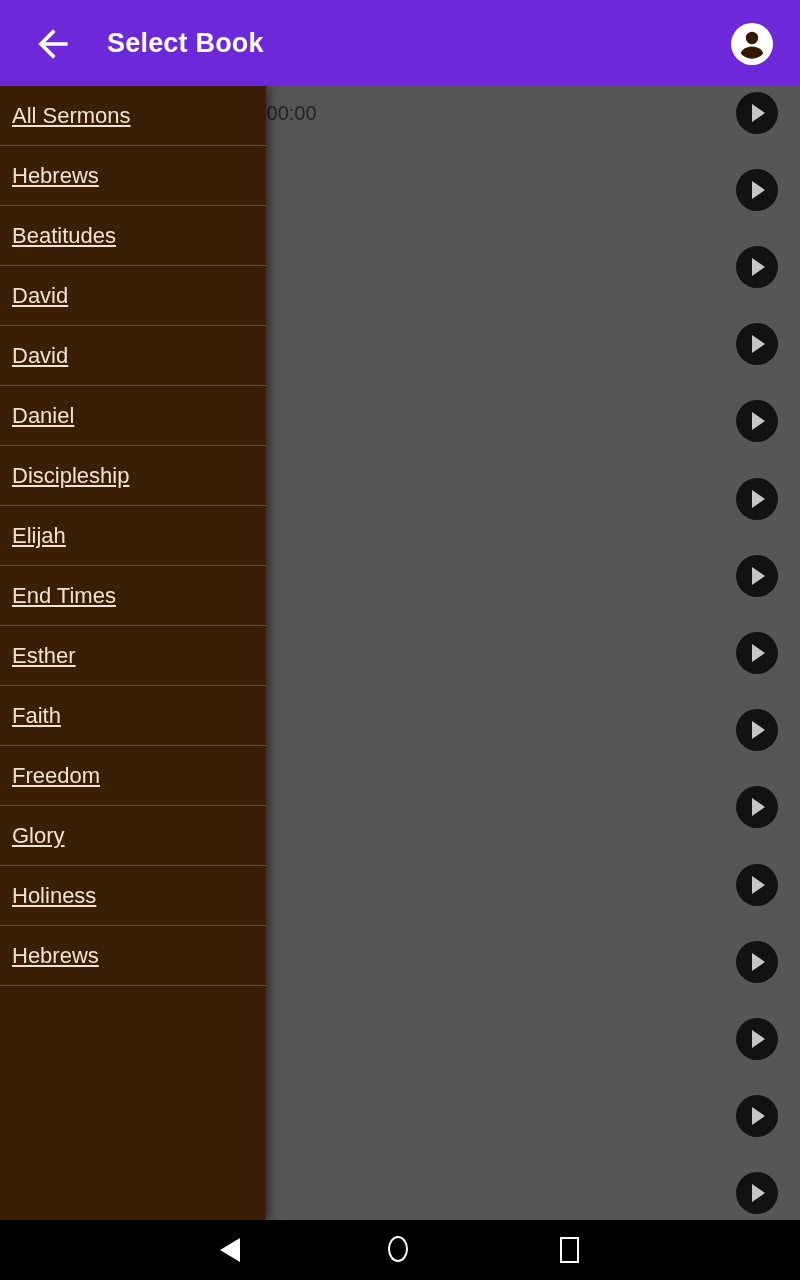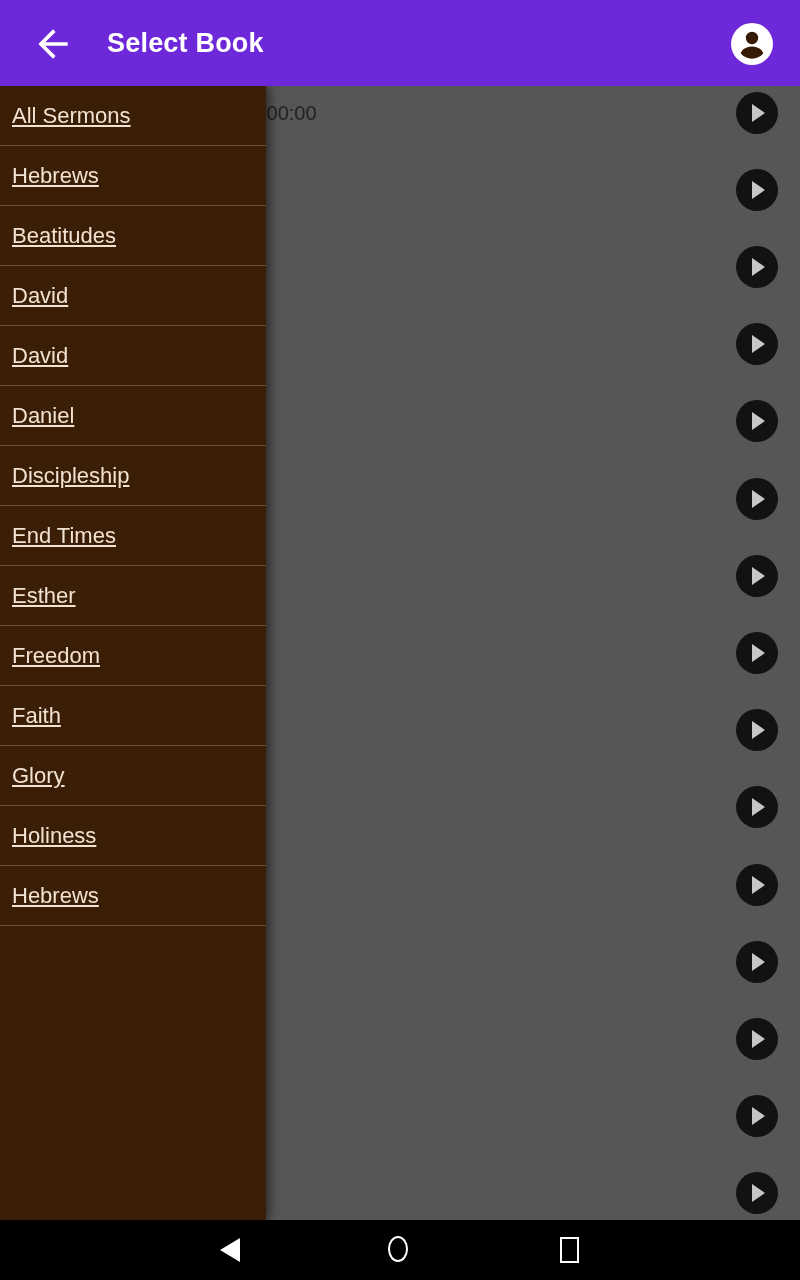--- a/index.html
+++ b/index.html
@@ -284,30 +284,33 @@
       <div class="drawer-item">
         <span class="drawer-item-label">David</span>
       </div>
       <div class="drawer-item">
         <span class="drawer-item-label">Daniel</span>
       </div>
       <div class="drawer-item">
         <span class="drawer-item-label">Discipleship</span>
       </div>
       <div class="drawer-item">
+        <span class="drawer-item-label">Elijah</span>
+      </div>
+      <div class="drawer-item">
         <span class="drawer-item-label">End Times</span>
       </div>
       <div class="drawer-item">
         <span class="drawer-item-label">Esther</span>
       </div>
       <div class="drawer-item">
+        <span class="drawer-item-label">Faith</span>
+      </div>
+      <div class="drawer-item">
         <span class="drawer-item-label">Freedom</span>
-      </div>
-      <div class="drawer-item">
-        <span class="drawer-item-label">Faith</span>
       </div>
       <div class="drawer-item">
         <span class="drawer-item-label">Glory</span>
       </div>
       <div class="drawer-item">
         <span class="drawer-item-label">Holiness</span>
       </div>
       <div class="drawer-item">
         <span class="drawer-item-label">Hebrews</span>
       </div>

